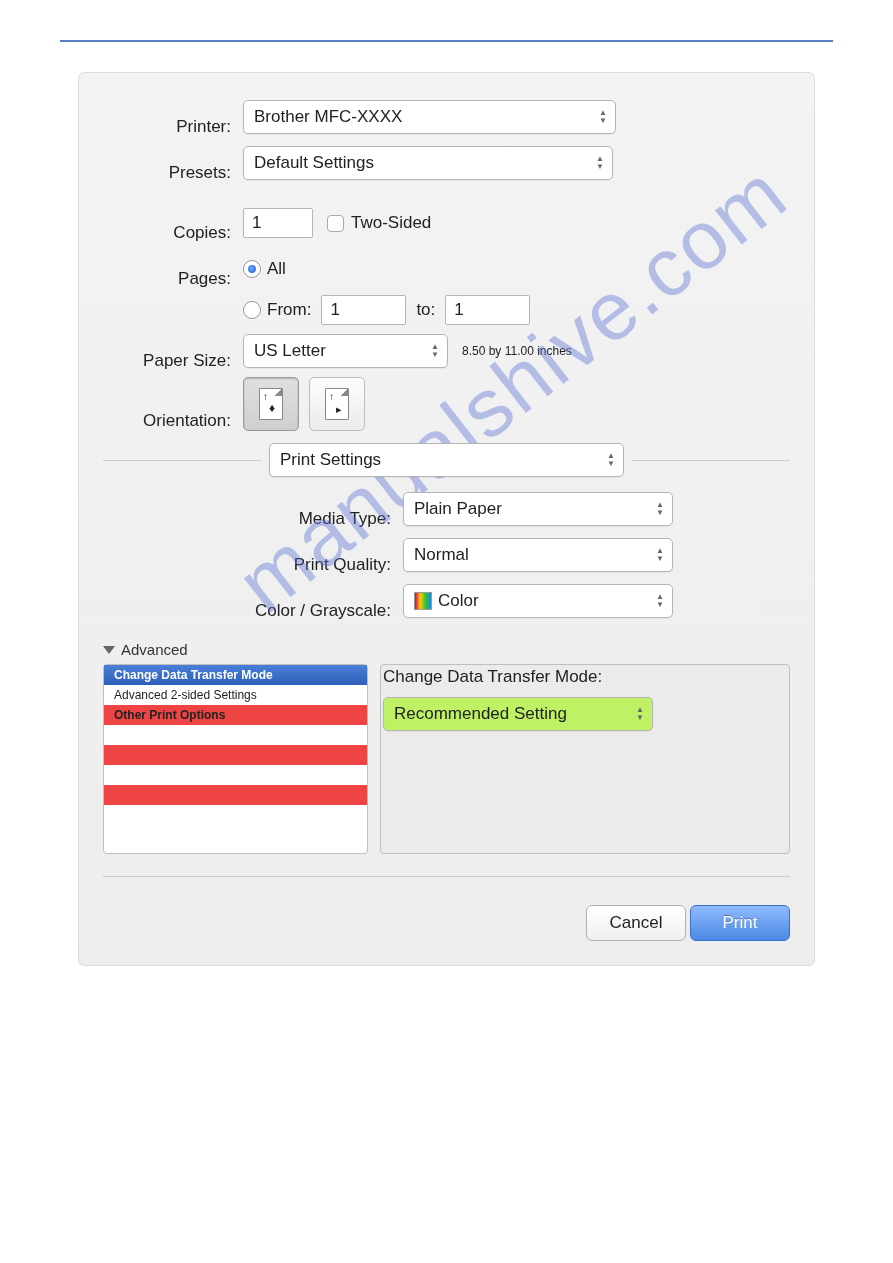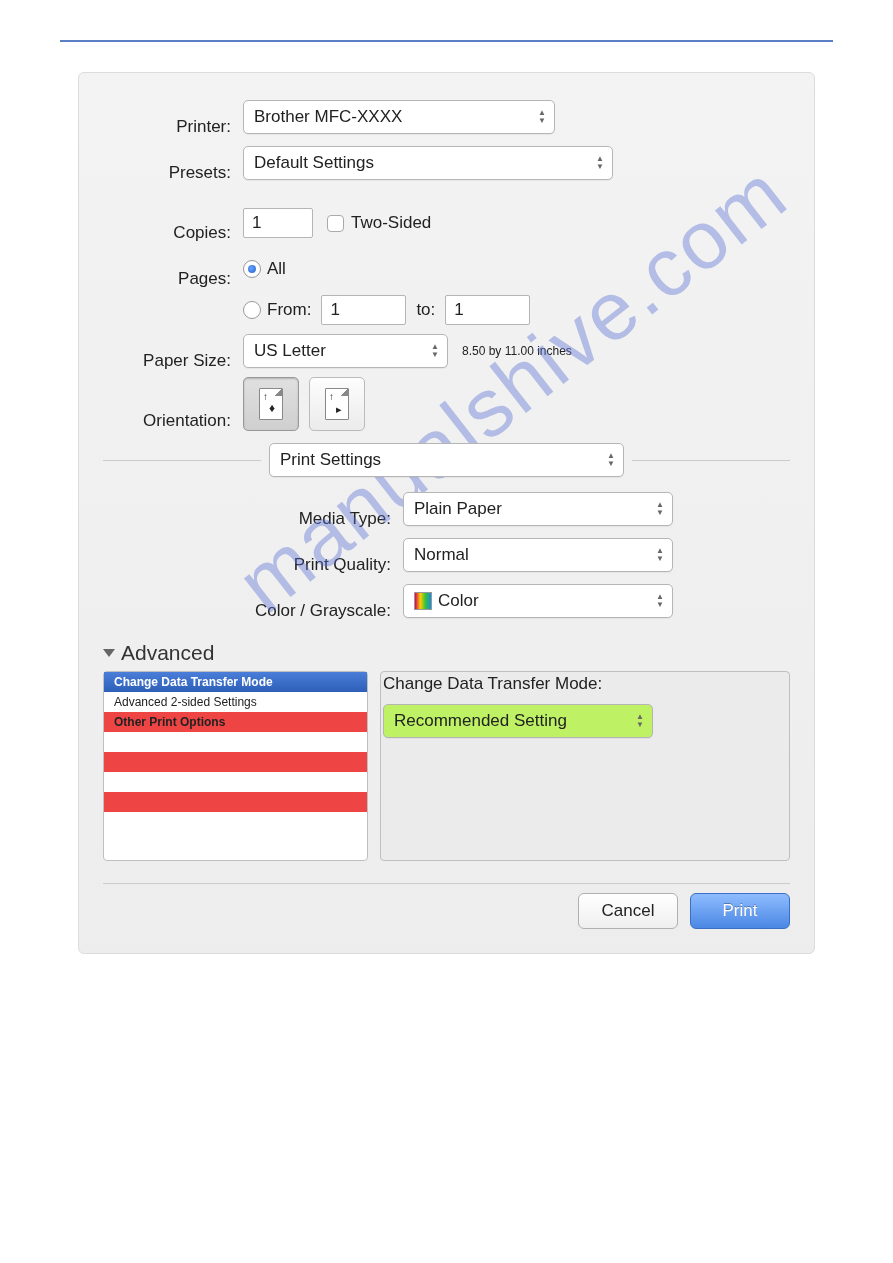--- a/index.html
+++ b/index.html
@@ -148,21 +148,21 @@
     height: 18px;
     display: inline-block;
     margin-right: 6px;
     background: linear-gradient(90deg,#d4005a,#ffcc00,#2fc23f,#1a8ae1);
     border: 1px solid #999;
     vertical-align: middle;
   }
   .adv-toggle {
     display: flex;
     align-items: center;
-    font-size: 21px;
+    font-size: 15px;
     color: #333;
     margin-top: 20px;
   }
   .disclosure {
     display: inline-block;
     width: 0; height: 0;
     border-left: 6px solid transparent;
     border-right: 6px solid transparent;
     border-top: 8px solid #666;
     margin-right: 6px;
@@ -193,24 +193,24 @@
   .adv-detail {
     flex: 1;
     border: 1px solid #bfbfbf;
     border-radius: 4px;
     background: #ebebeb;
     padding: 2px;
   }
   .footer {
     border-top: 1px solid #ccc;
     margin-top: 22px;
-    padding-top: 9px;
+    padding-top: 28px;
     display: flex;
     justify-content: flex-end;
-    gap: 12px;
+    gap: 4px;
   }
   .btn {
     height: 36px;
     min-width: 100px;
     border-radius: 6px;
     border: 1px solid #b0b0b0;
     background: linear-gradient(#fff,#efefef);
     display: flex;
     align-items: center;
     justify-content: center;
@@ -243,21 +243,21 @@
 <body>
 
 <hr class="top-rule">
 
 <div class="dialog">
 
   <div class="watermark">manualshive.com</div>
 
   <div class="row">
     <div class="lbl">Printer:</div>
-    <div class="select" style="width:312px">
+    <div class="select" style="width:373px">
       <span>Brother MFC-XXXX</span>
       <span class="arrows">▲<br>▼</span>
     </div>
   </div>
 
   <div class="row">
     <div class="lbl">Presets:</div>
     <div class="select" style="width:370px">
       <span>Default Settings</span>
       <span class="arrows">▲<br>▼</span>

